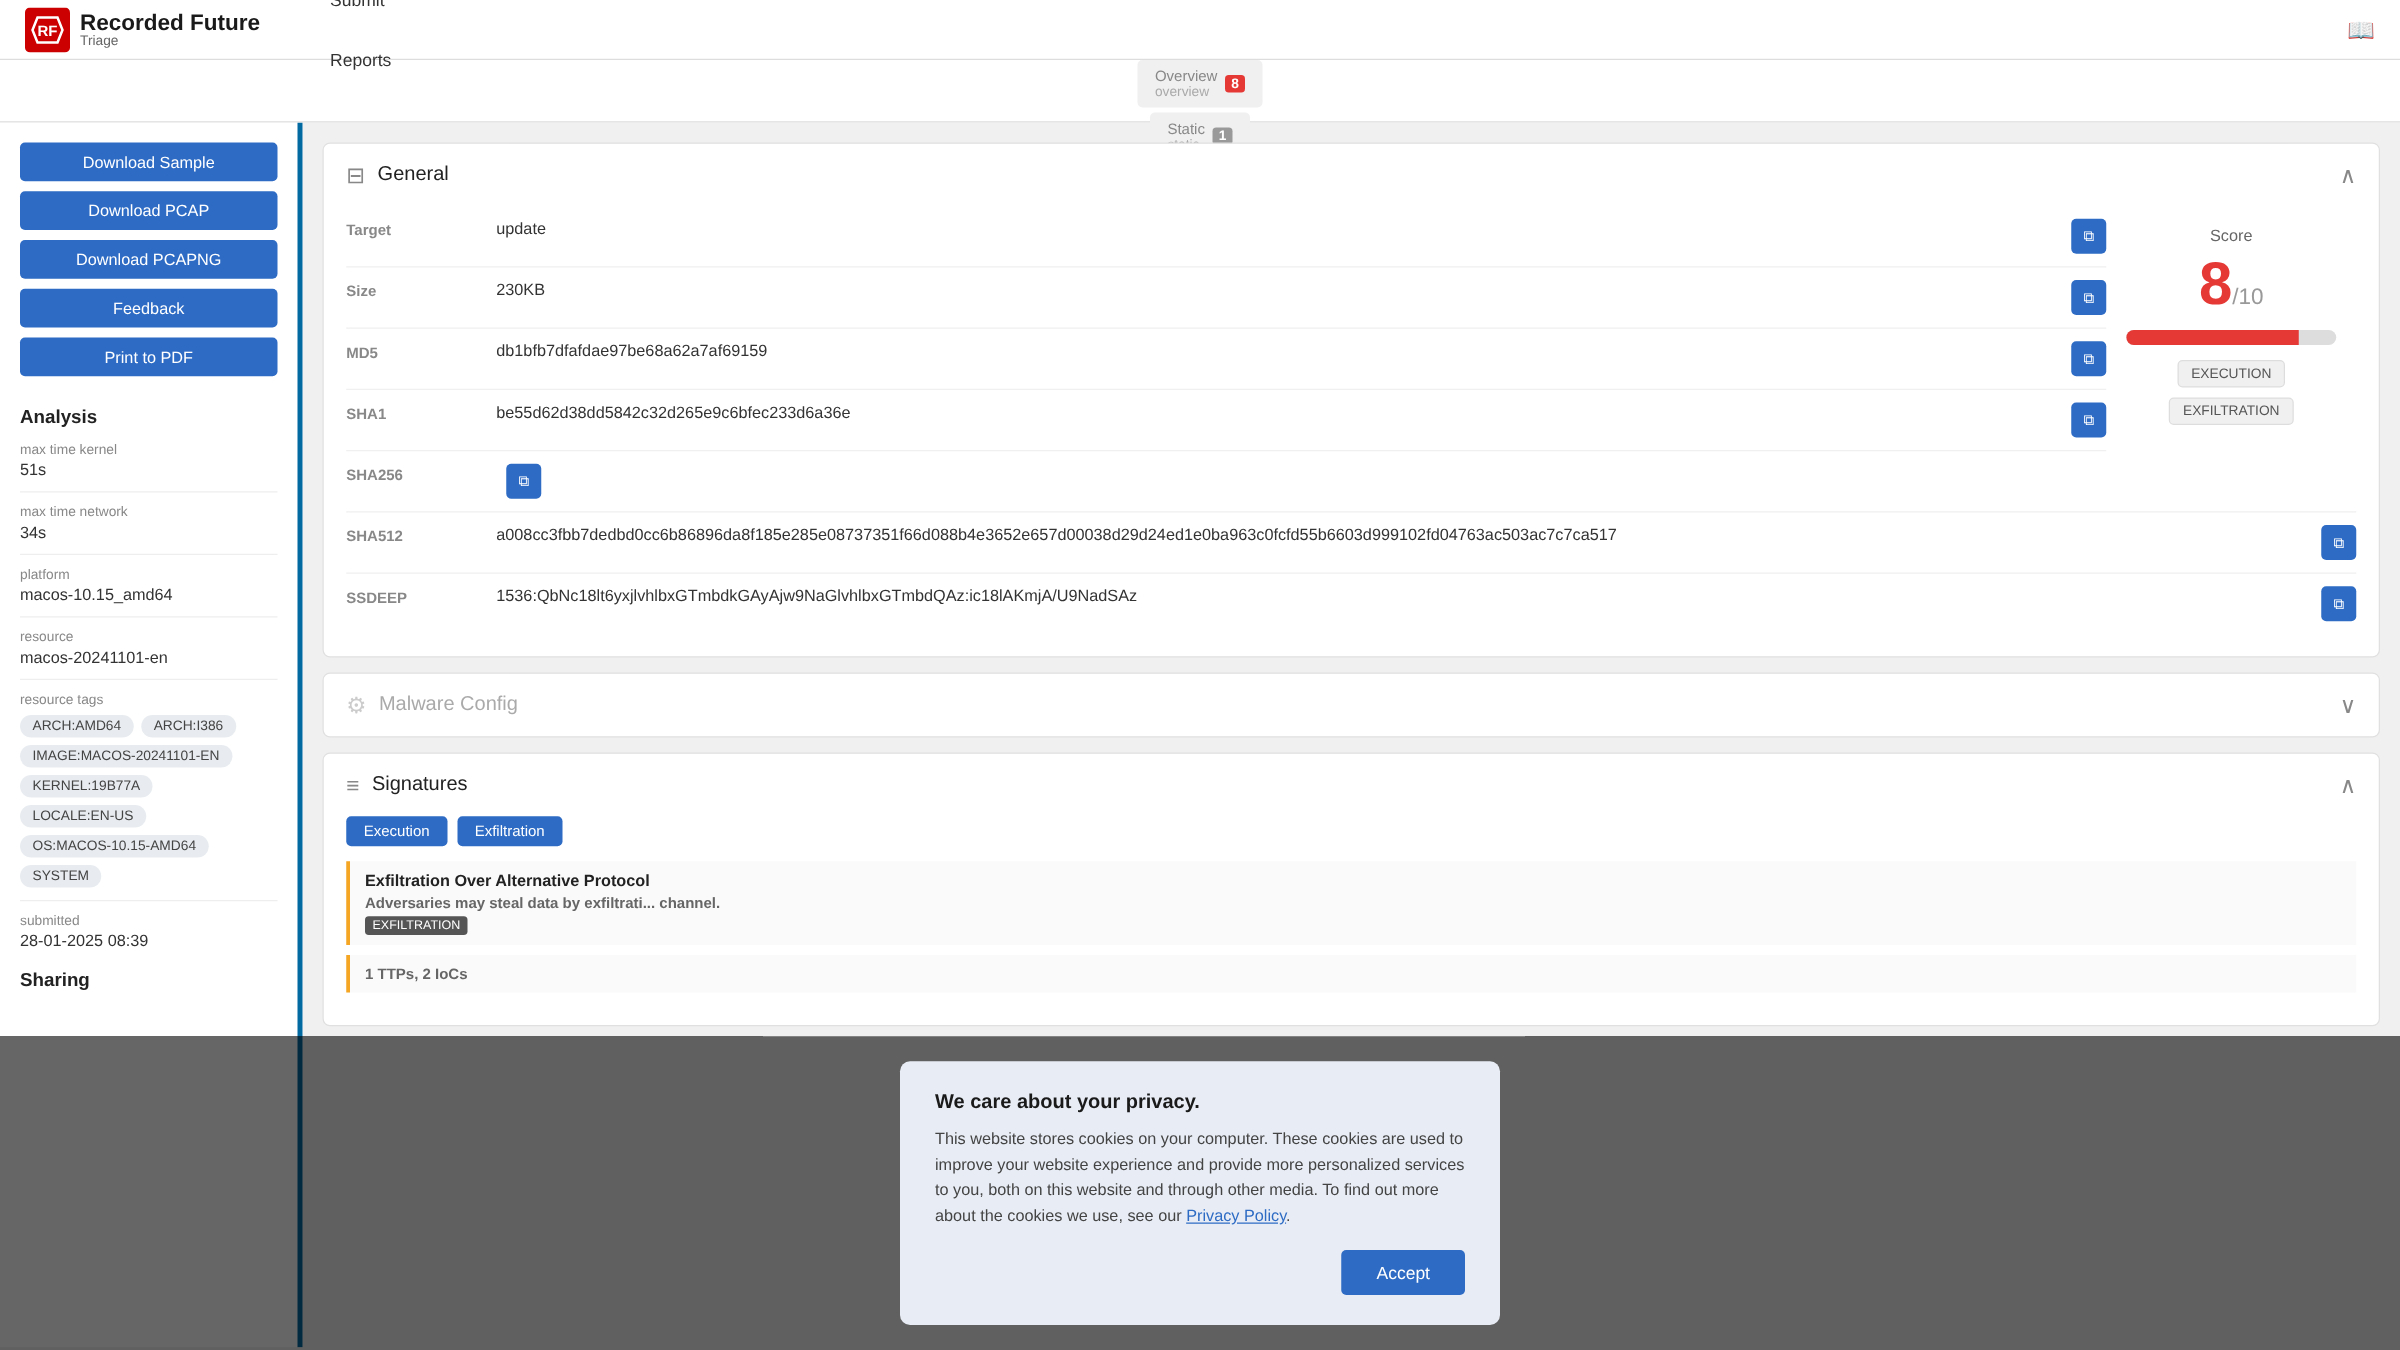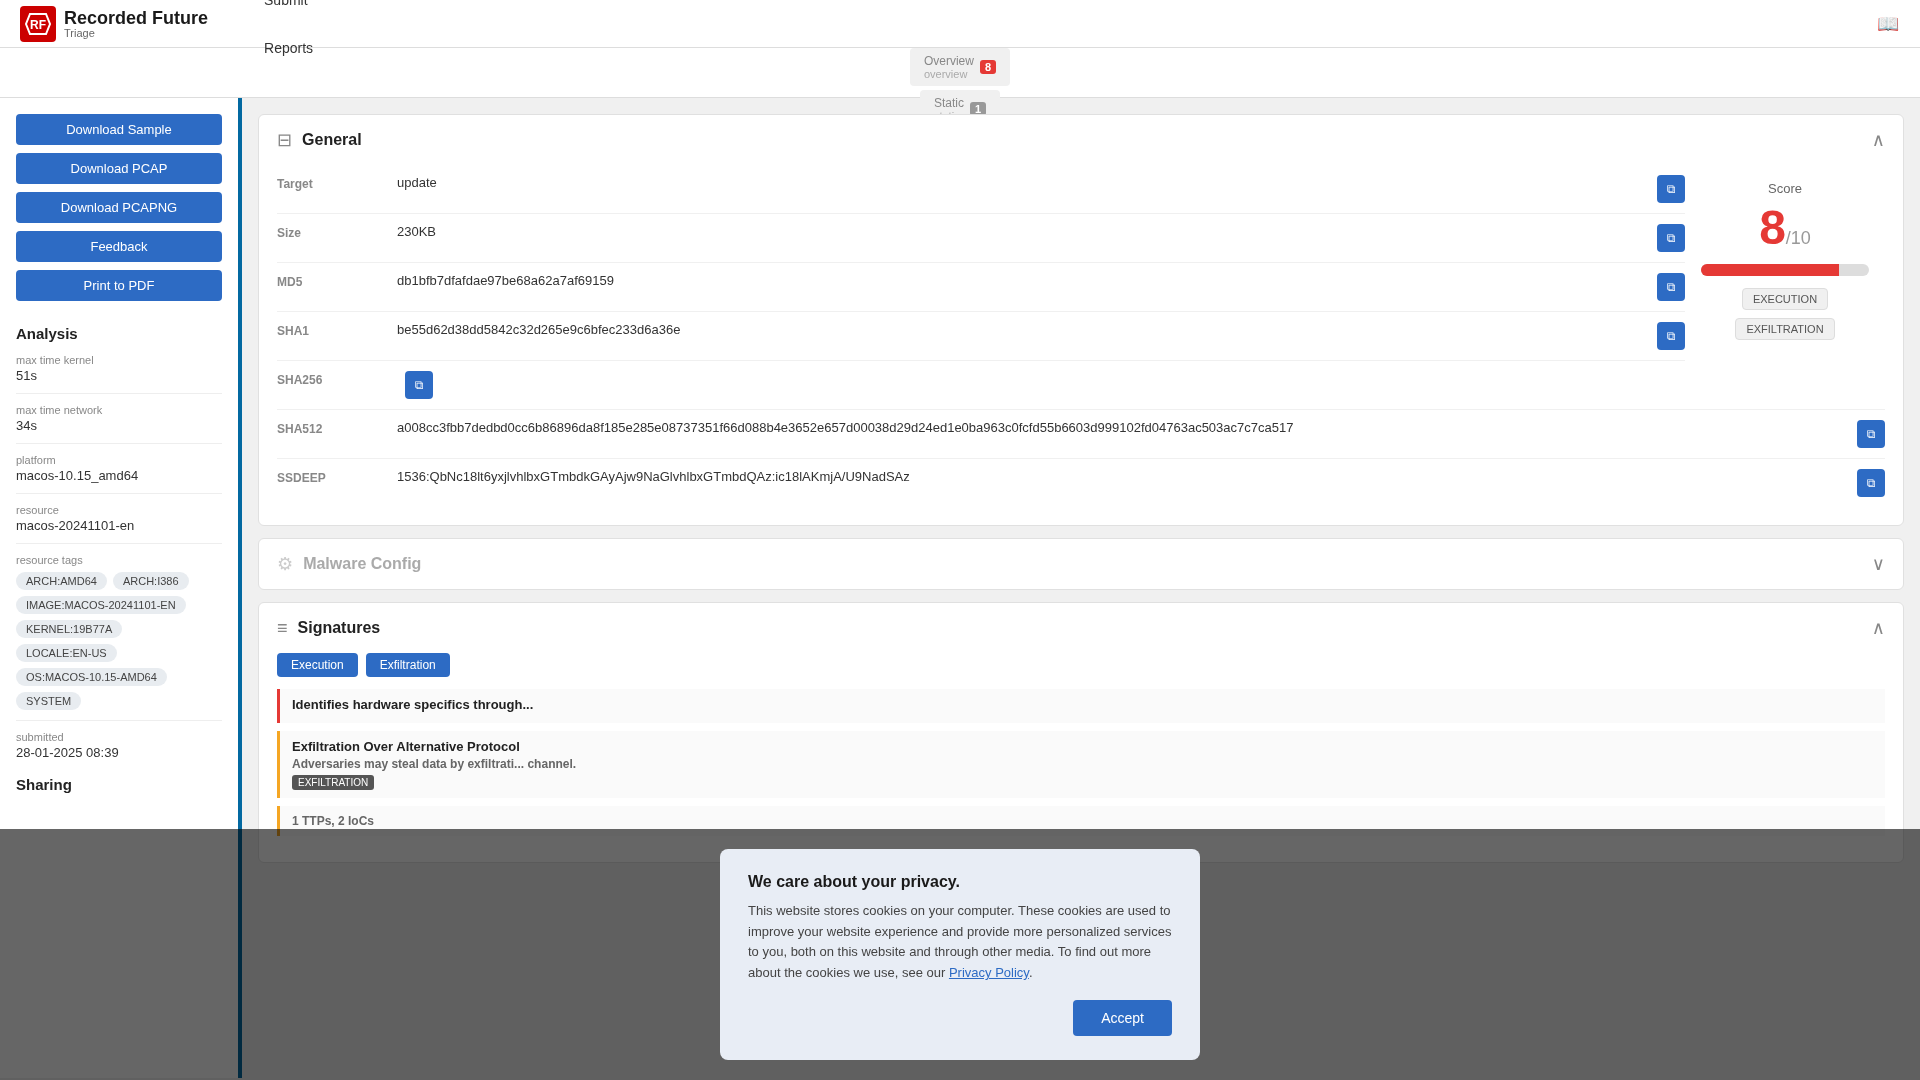--- a/index.html
+++ b/index.html
@@ -44,21 +44,21 @@
     .sharing-title { font-size: 15px; font-weight: 600; margin-top: 16px; color: #222; }
 
     
     .content { flex: 1; overflow-y: auto; padding: 16px; }
     
     
     .section-card { background: #fff; border-radius: 6px; margin-bottom: 12px; border: 1px solid #e0e0e0; }
     .section-header { display: flex; align-items: center; justify-content: space-between; padding: 14px 18px; cursor: pointer; }
     .section-header-left { display: flex; align-items: center; gap: 10px; }
     .section-icon { font-size: 18px; color: #888; }
-    .section-title { font-size: 16px; font-weight: 700; color: #222; }
+    .section-title { font-size: 16px; font-weight: 400; color: #222; }
     .section-toggle { font-size: 18px; color: #888; }
     .section-body { padding: 0 18px 18px; }
     
     
     .info-row { display: flex; align-items: flex-start; padding: 10px 0; border-bottom: 1px solid #f0f0f0; }
     .info-row:last-child { border-bottom: none; }
     .info-label { width: 120px; font-size: 12px; color: #888; font-weight: 600; flex-shrink: 0; padding-top: 2px; }
     .info-value { flex: 1; font-size: 13px; color: #333; word-break: break-all; }
     .copy-btn { width: 28px; height: 28px; background: #2d6bc4; color: #fff; border: none; border-radius: 4px; cursor: pointer; font-size: 12px; display: flex; align-items: center; justify-content: center; flex-shrink: 0; margin-left: 8px; }
     
@@ -282,23 +282,20 @@
           <span class="section-icon">≡</span>
           <span class="section-title">Signatures</span>
         </div>
         <span class="section-toggle">∧</span>
       </div>
       <div class="section-body">
         <div class="sig-filter-bar">
           <button class="sig-filter-btn exec">Execution</button>
           <button class="sig-filter-btn exfil">Exfiltration</button>
         </div>
-        <div class="sig-item">
-          <div class="sig-title">Identifies hardware specifics through...</div>
-        </div>
         <div class="sig-item yellow">
           <div class="sig-title">Exfiltration Over Alternative Protocol</div>
           <div class="sig-desc">Adversaries may steal data by exfiltrati... channel.</div>
           <span class="sig-badge exfil-badge">EXFILTRATION</span>
         </div>
         <div class="sig-item yellow">
           <div class="sig-desc">1 TTPs, 2 IoCs</div>
         </div>
       </div>
     </div>

